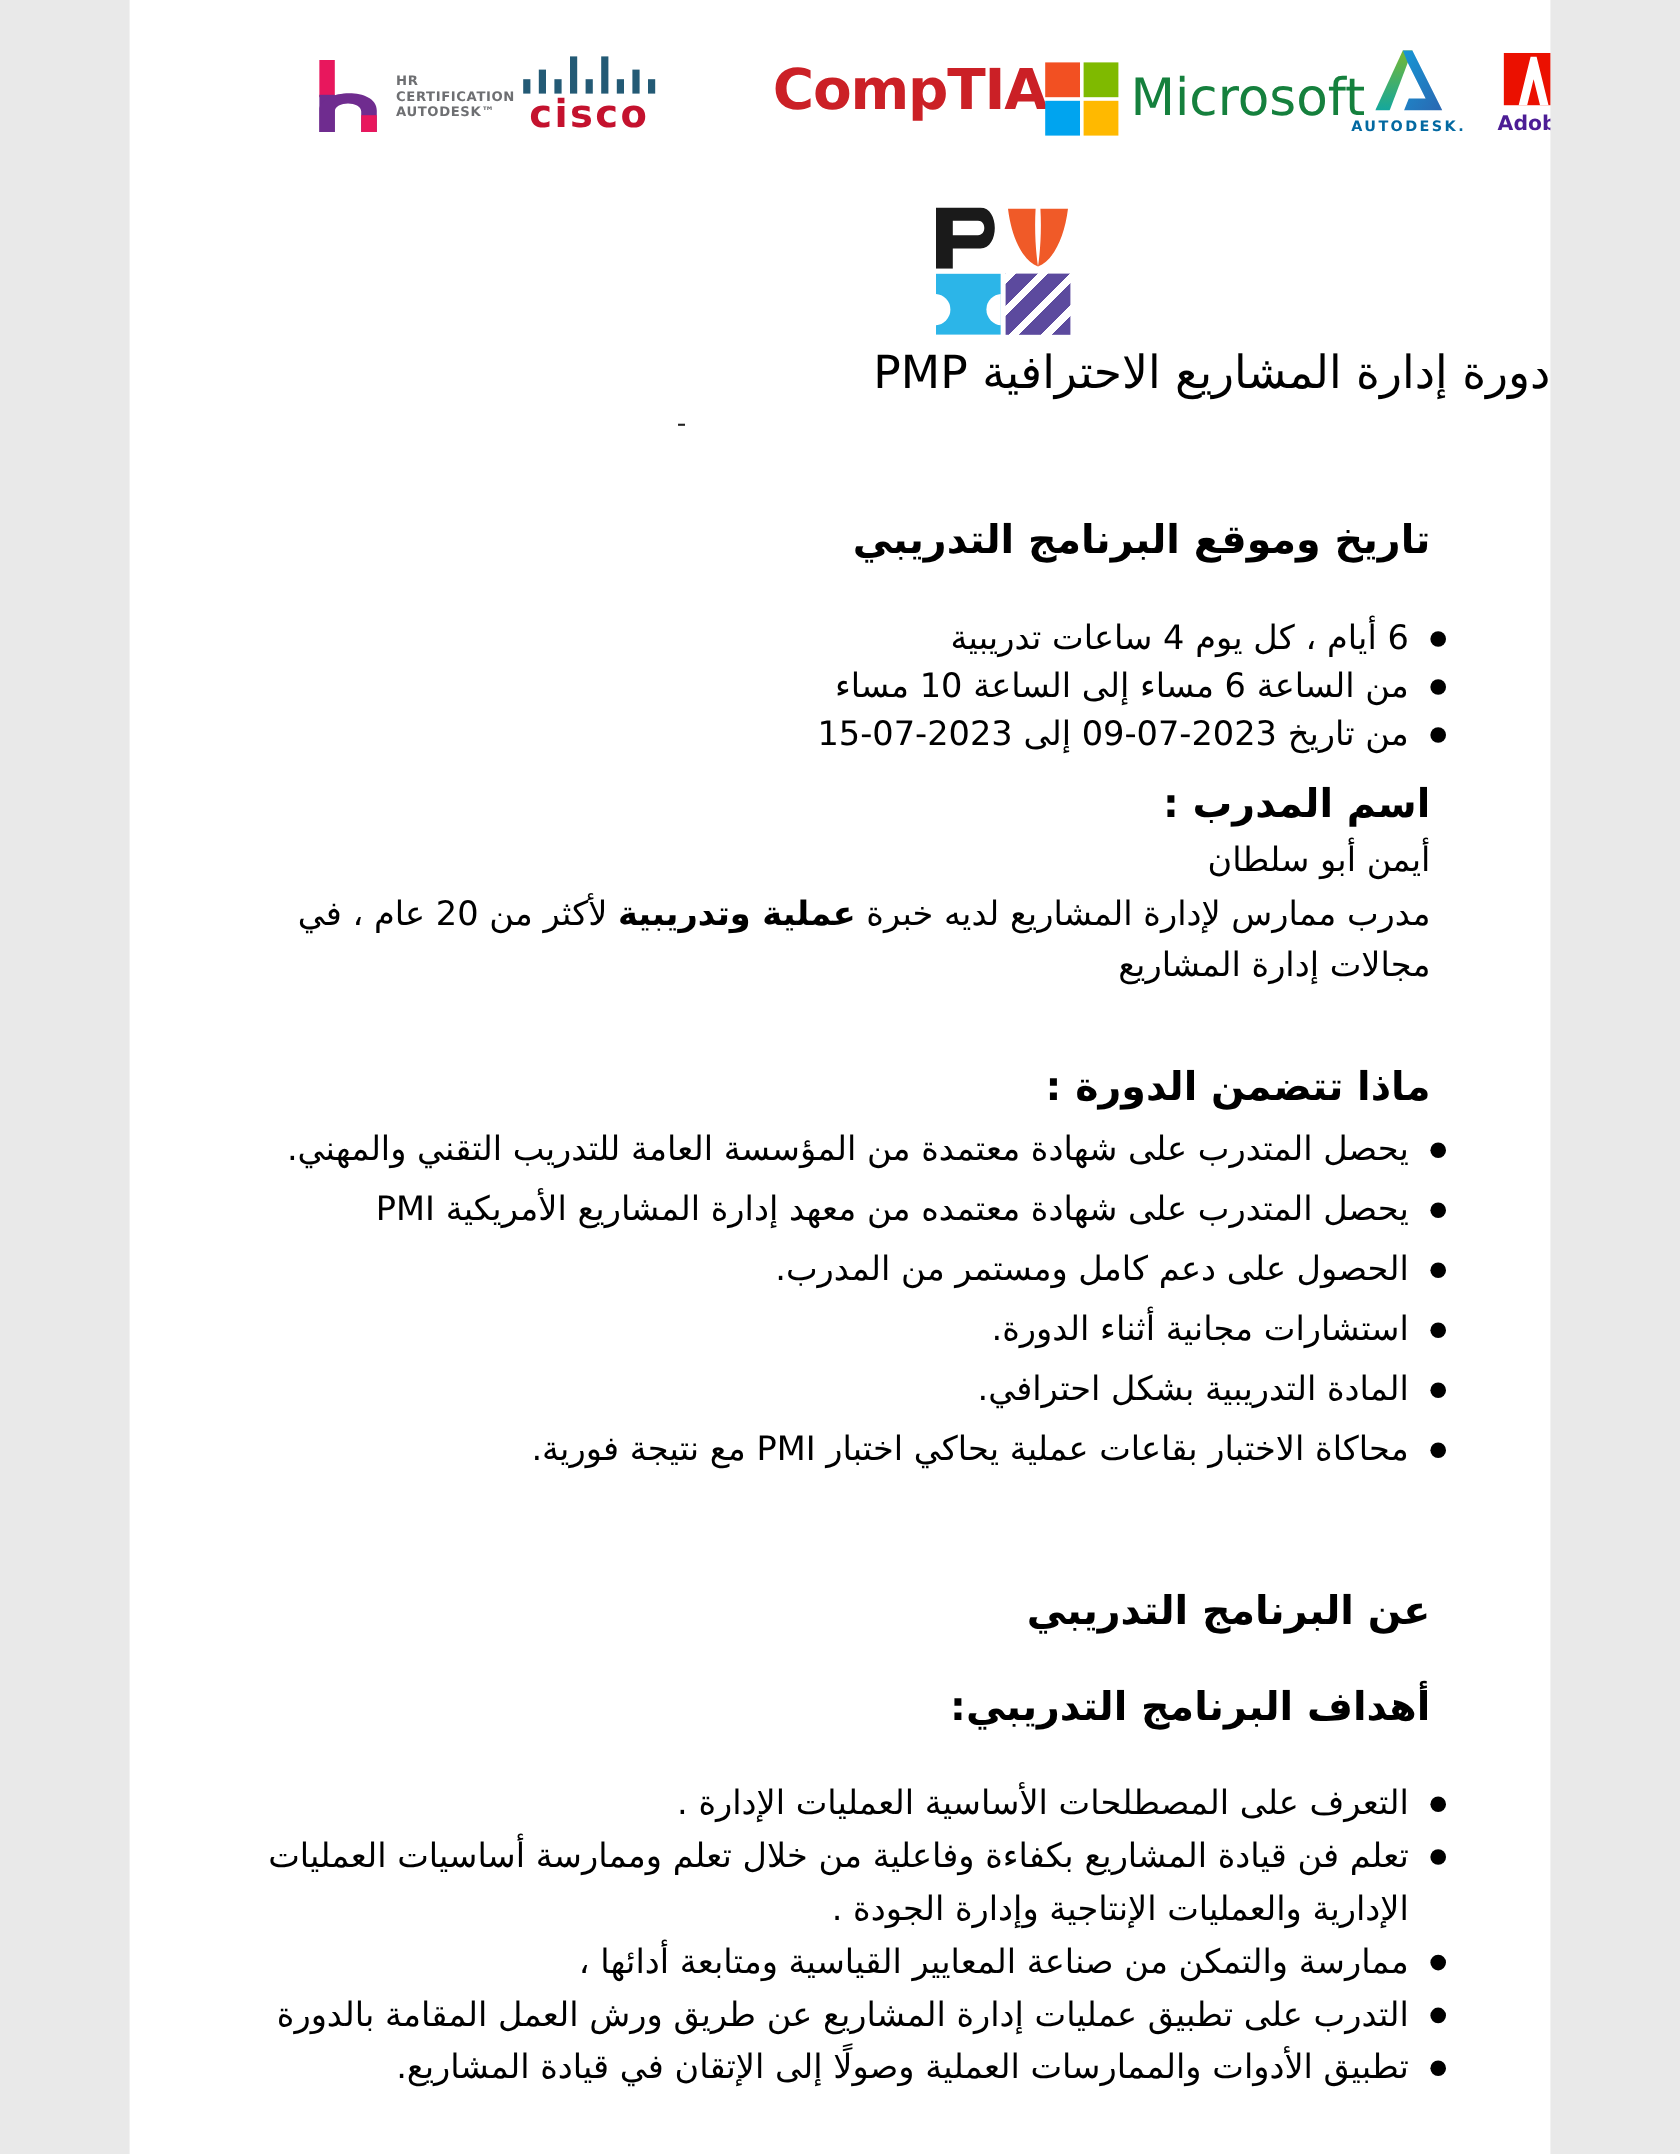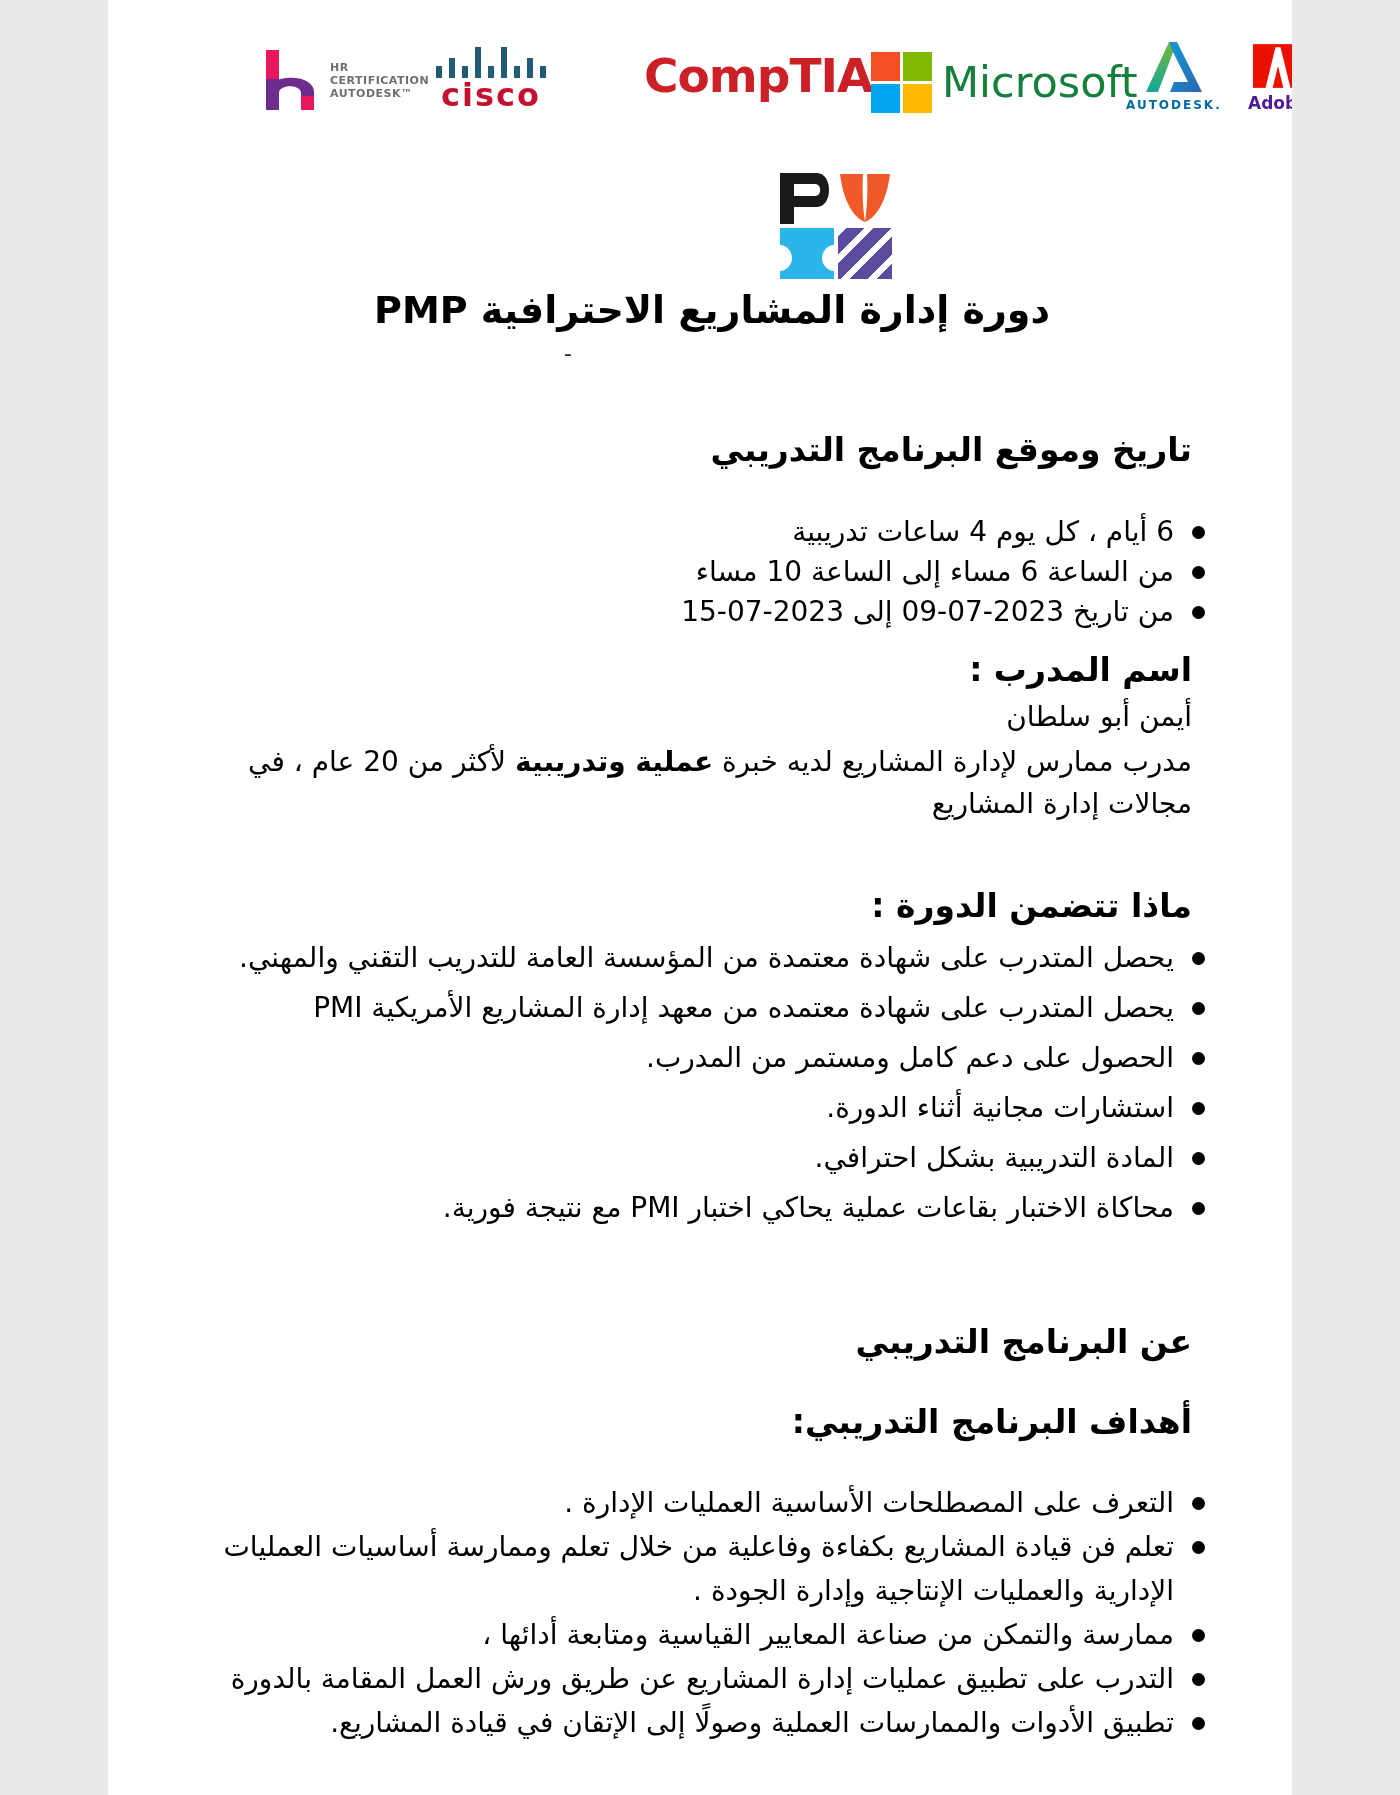--- a/index.html
+++ b/index.html
@@ -39,21 +39,21 @@
   #logo-adobe{left:1140px;top:44px;flex-direction:column;align-items:center;}
   .adobe-word{font-size:17px;font-weight:700;color:#4c1d95;margin-top:1px;}
 
   
   #pmi-logo{position:absolute;left:672px;top:173px;width:112px;height:106px;
     display:grid;grid-template-columns:54px 54px;grid-template-rows:51px 51px;gap:4px;}
   #pmi-logo .q{position:relative;width:54px;height:51px;}
   .pmi-stripes{background:repeating-linear-gradient(135deg,#ffffff 0 6px,#5c4a9e 6px 19px);}
   #doc-title{
     position:absolute;top:288px;left:0;right:0;
-    text-align:center;font-size:38px;font-weight:700;direction:rtl;padding-left:24px;
+    text-align:right;font-size:38px;font-weight:400;direction:rtl;padding-left:24px;
   }
   #title-mark{position:absolute;top:341px;left:456px;font-size:22px;color:#222;}
   .sec-heading{
     position:absolute;right:100px;
     font-size:33px;font-weight:700;direction:rtl;white-space:nowrap;
   }
   #h-schedule{top:430px;}
   #h-trainer{top:650px;}
   #h-includes{top:886px;}
   #h-about{top:1322px;}

